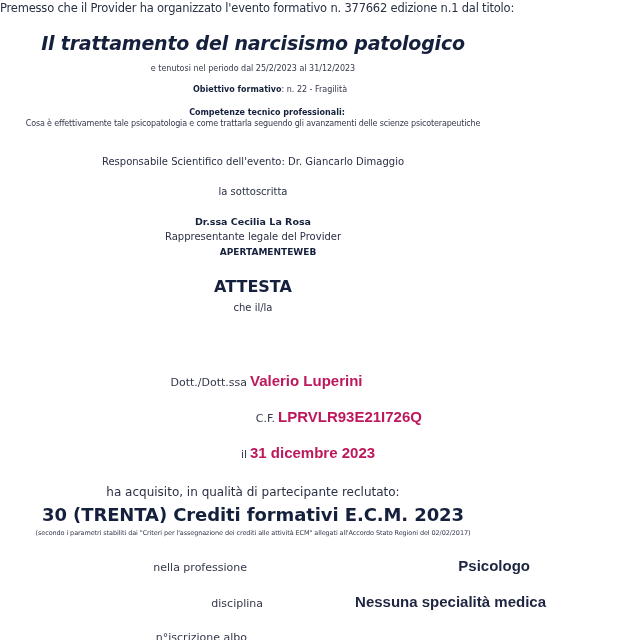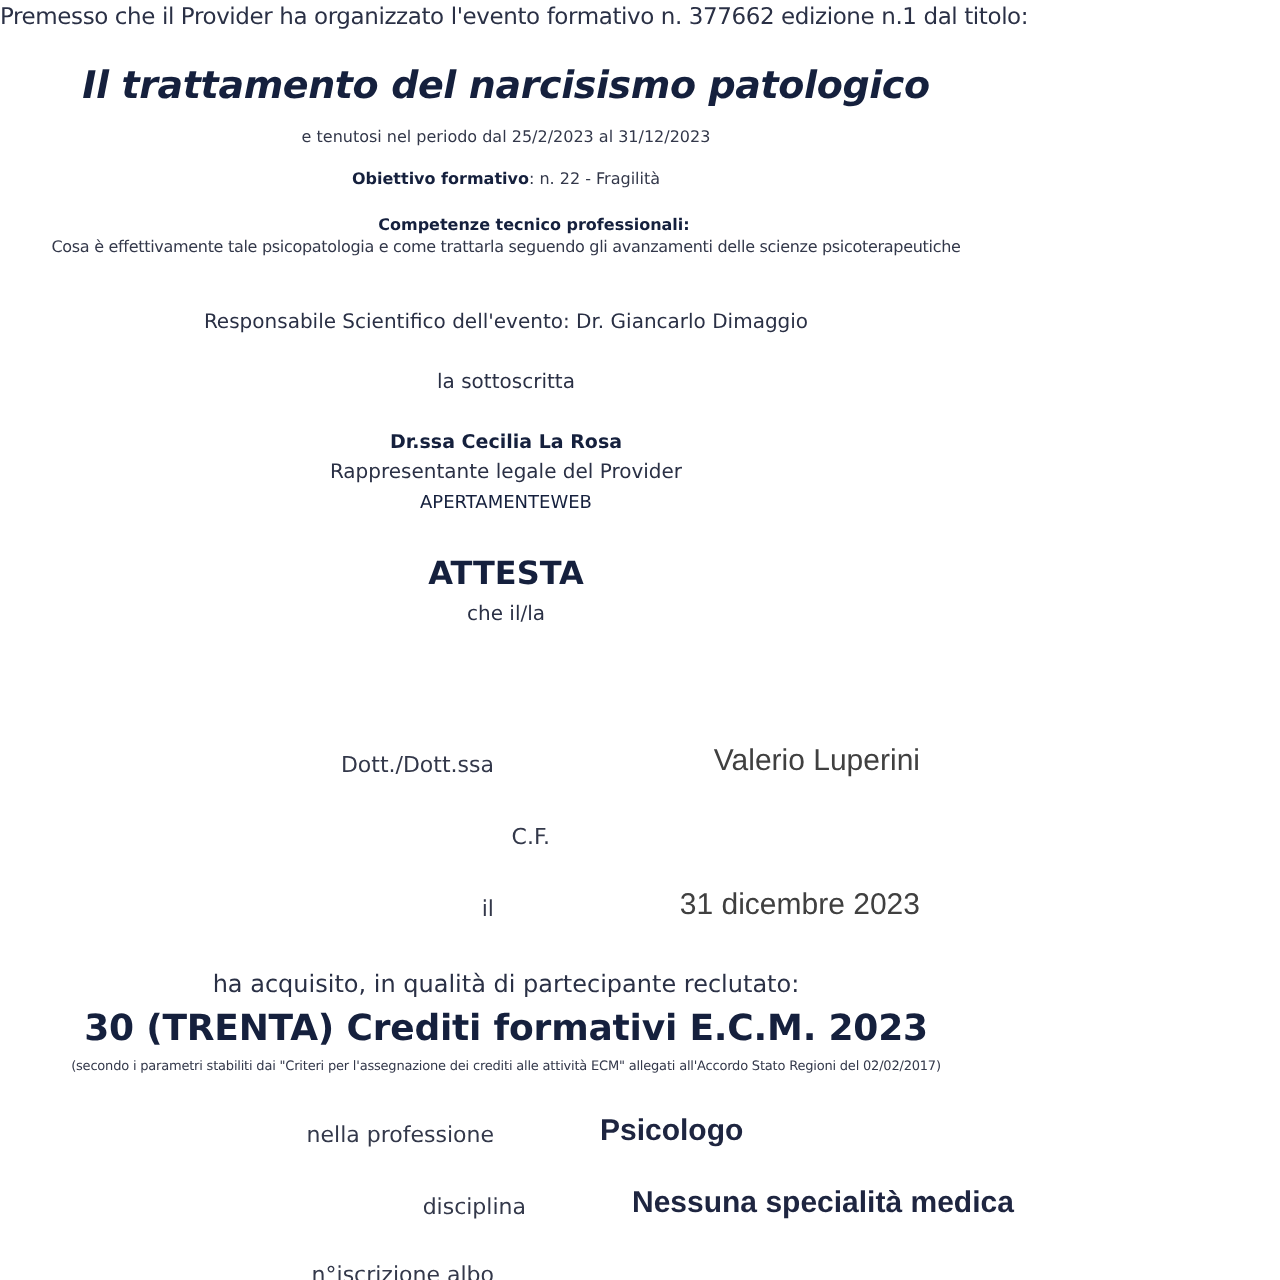--- a/index.html
+++ b/index.html
@@ -7,59 +7,59 @@
       width: 640px; height: 640px; overflow: hidden;
       background: #ffffff;
       font-family: "DejaVu Sans", sans-serif;
       color: #1e2540;
       position: relative;
     }
     .abs { position: absolute; left: 0; width: 506px; text-align: center; white-space: nowrap; }
     .intro { top: 0px; font-size: 11.5px; line-height: 16px; color: #2a3045; letter-spacing: -0.2px; }
     .title { top: 30px; font-size: 19px; font-weight: bold; font-style: italic; color: #15203d; line-height: 26px; letter-spacing: -0.2px; }
     .period { top: 63px; font-size: 8px; color: #33384a; line-height: 12px; }
-    .obiettivo { top: 84px; font-size: 8px; color: #33384a; line-height: 12px; }
+    .obiettivo { top: 84px; font-size: 8px; color: #33384a; line-height: 12px; padding-left: 17px; }
     .obiettivo b { color: #15203d; }
     .competenze-label { top: 107px; font-size: 8px; font-weight: bold; color: #15203d; line-height: 11px; margin-left: 14px; }
     .competenze-text { top: 118px; font-size: 8px; color: #33384a; line-height: 12px; letter-spacing: -0.15px; }
     .responsabile { top: 155px; font-size: 10px; color: #2a3045; line-height: 14px; }
     .sottoscritta { top: 185px; font-size: 10px; color: #2a3045; line-height: 14px; }
     .firmatario { top: 215px; font-size: 9.5px; font-weight: bold; color: #15203d; line-height: 13px; }
     .ruolo { top: 230px; font-size: 10px; color: #2a3045; line-height: 14px; }
-    .provider { top: 246px; font-size: 9px; font-weight: normal; color: #15203d; line-height: 13px; }
+    .provider { top: 246px; font-size: 9px; font-weight: bold; color: #15203d; line-height: 13px; padding-left: 15px; }
     .attesta { top: 277px; font-size: 16px; font-weight: bold; color: #15203d; line-height: 20px; }
     .cheilla { top: 301px; font-size: 10px; color: #2a3045; line-height: 14px; }
 
     .row { position: absolute; left: 0; width: 640px; height: 22px; }
     .row .lbl {
       position: absolute; right: 393px; top: 4px;
       font-size: 11px; color: #33384a; white-space: nowrap; text-align: right;
     }
     .row .val {
       position: absolute; left: 250px; width: 210px; top: 0;
       font-family: "Liberation Sans", sans-serif;
-      font-size: 15px; font-weight: normal; color: #404040; text-align: right; white-space: nowrap;
+      font-size: 15px; font-weight: bold; color: #be185d; text-align: left; white-space: nowrap;
     }
     .r-nome { top: 372px; }
     .r-cf { top: 408px; margin-left: 28px; }
     .r-data { top: 444px; }
 
     .acquisito { top: 484px; font-size: 12px; color: #2a3045; line-height: 16px; }
     .crediti { top: 503px; font-size: 18px; font-weight: bold; color: #15203d; line-height: 24px; letter-spacing: -0.1px; }
     .parametri { top: 528px; font-size: 6.5px; color: #33384a; line-height: 10px; letter-spacing: -0.1px; }
 
     .row2 { position: absolute; left: 0; width: 640px; height: 24px; }
     .row2 .lbl {
       position: absolute; right: 393px; top: 4px;
       font-size: 11px; color: #33384a; white-space: nowrap; text-align: right;
     }
     .row2 .val {
       position: absolute; left: 300px; width: 230px; top: 0;
       font-family: "Liberation Sans", sans-serif;
-      font-size: 15px; font-weight: bold; color: #1e2540; text-align: left; white-space: nowrap;
+      font-size: 15px; font-weight: bold; color: #1e2540; text-align: right; white-space: nowrap;
     }
     .r-prof { top: 557px; }
     .r-disc { top: 593px; margin-left: 16px; }
     .r-albo { top: 627px; }
   </style>
 </head>
 <body>
 
 <div>
   <div class="abs intro">Premesso che il Provider ha organizzato l'evento formativo n. 377662 edizione n.1 dal titolo:</div>
@@ -75,20 +75,21 @@
   <div class="abs provider">APERTAMENTEWEB</div>
   <div class="abs attesta">ATTESTA</div>
   <div class="abs cheilla">che il/la</div>
 
   <div class="row r-nome">
     <span class="lbl">Dott./Dott.ssa</span>
     <span class="val">Valerio Luperini</span>
   </div>
   <div class="row r-cf">
     <span class="lbl">C.F.</span>
+    <span class="val">LPRVLR93E21I726Q</span>
   </div>
   <div class="row r-data">
     <span class="lbl">il</span>
     <span class="val">31 dicembre 2023</span>
   </div>
 
   <div class="abs acquisito">ha acquisito, in qualità di partecipante reclutato:</div>
   <div class="abs crediti">30 (TRENTA) Crediti formativi E.C.M. 2023</div>
   <div class="abs parametri">(secondo i parametri stabiliti dai "Criteri per l'assegnazione dei crediti alle attività ECM" allegati all'Accordo Stato Regioni del 02/02/2017)</div>
 

